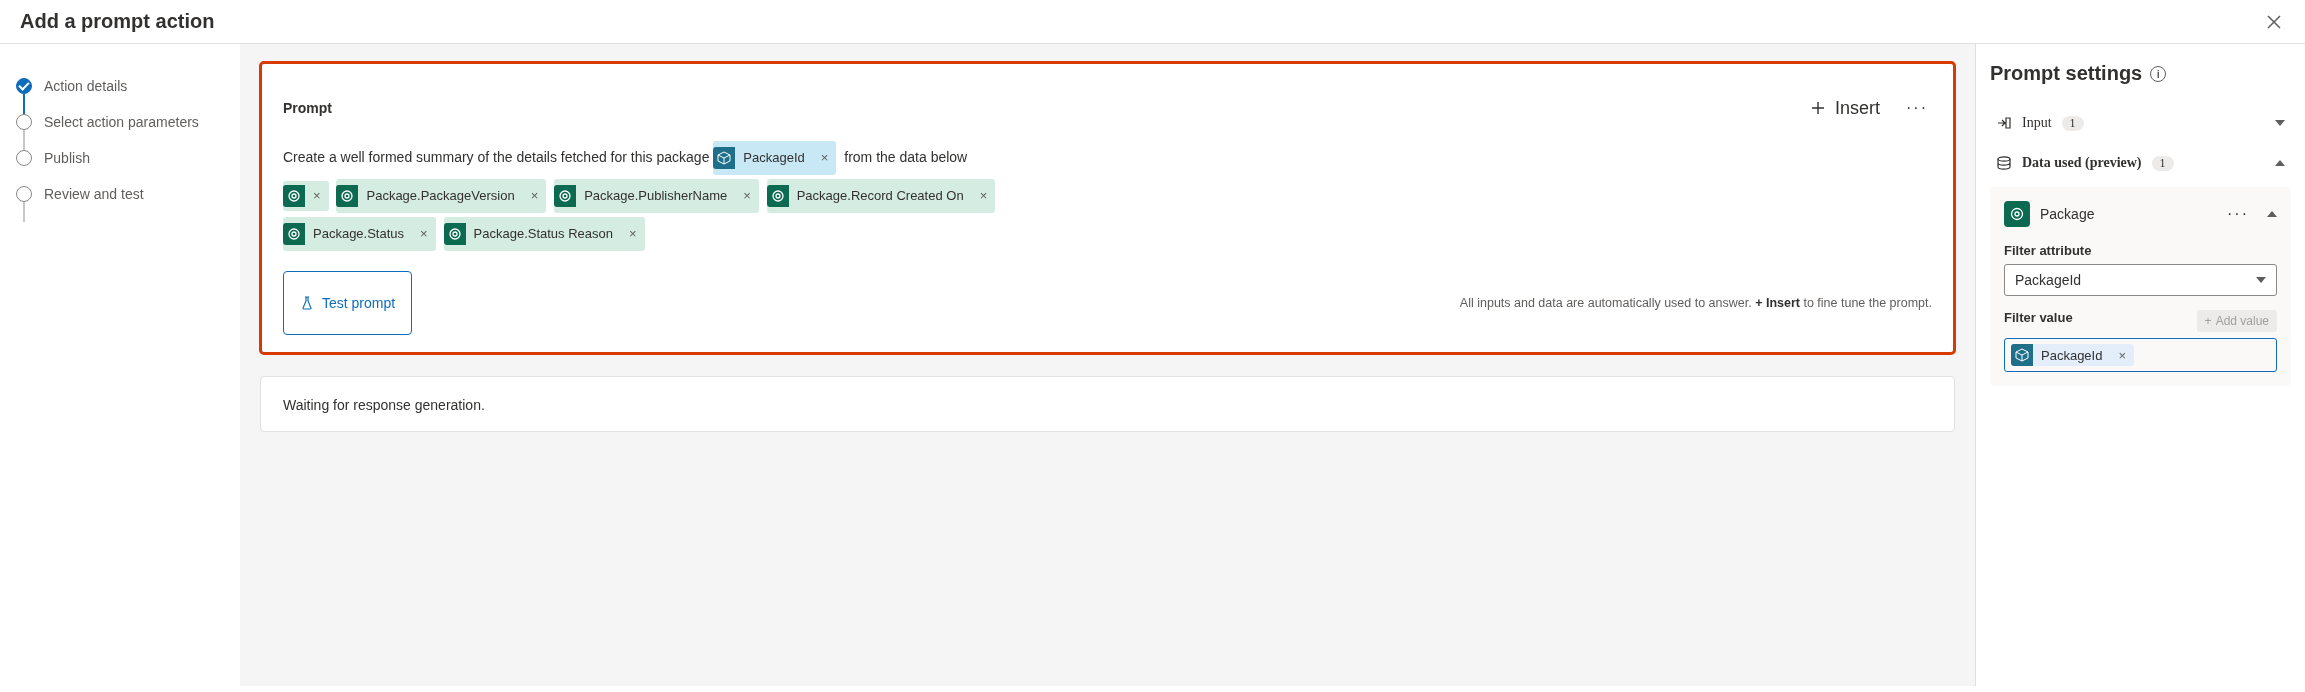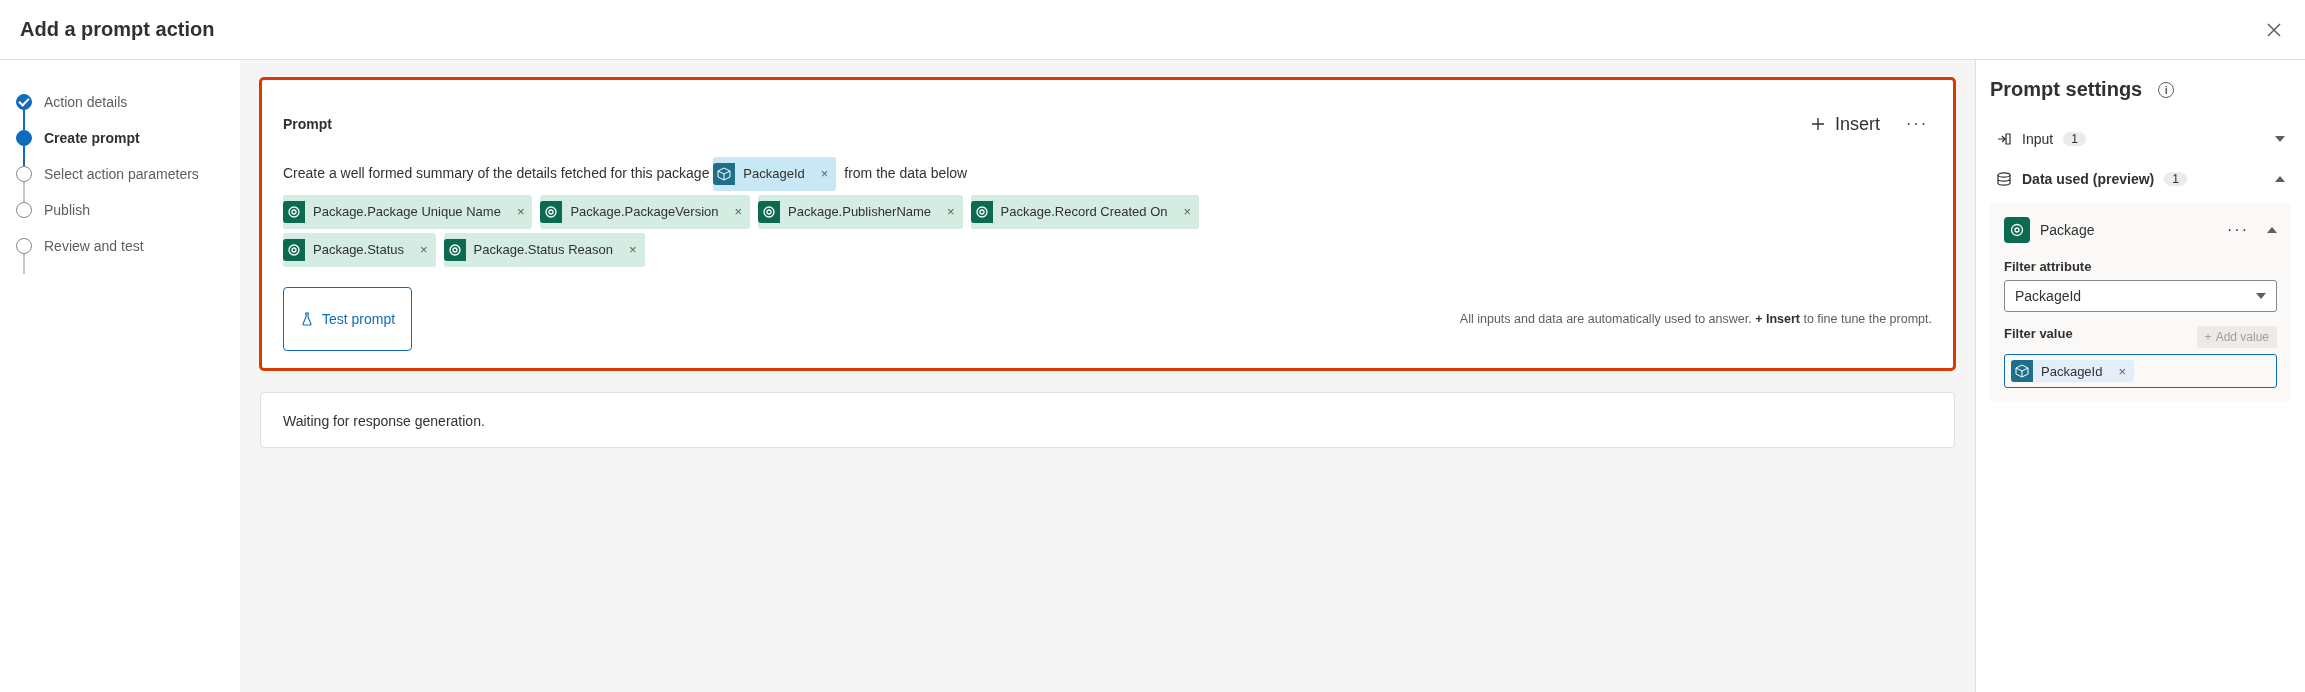--- a/index.html
+++ b/index.html
@@ -1,17 +1,17 @@
 <!DOCTYPE html>
 <html><head>
 <meta charset="utf-8">
 <style>
   * { box-sizing: border-box; margin: 0; padding: 0; }
   body { font-family: "Segoe UI", Arial, sans-serif; color: #323130; background: #fff; }
-  .header { display: flex; align-items: center; justify-content: space-between; padding: 18px 20px; border-bottom: 1px solid #e1dfdd; }
+  .header { display: flex; align-items: center; justify-content: space-between; padding: 10px 20px; border-bottom: 1px solid #e1dfdd; }
   .header h1 { font-size: 20px; font-weight: 600; }
   .close-btn { cursor: pointer; font-size: 18px; color: #605e5c; background: none; border: none; padding: 4px; }
   .layout { display: flex; height: calc(100vh - 50px); }
   
   .nav { width: 240px; padding: 24px 16px; border-right: 1px solid transparent; }
   .nav-item { display: flex; align-items: center; gap: 12px; padding: 10px 0; font-size: 14px; color: #605e5c; cursor: pointer; position: relative; }
   .nav-item .circle { width: 16px; height: 16px; border-radius: 50%; border: 1.5px solid #8a8886; background: #fff; position: relative; z-index: 2; }
   .nav-item.done .circle { background: #0f6cbd; border-color: #0f6cbd; }
   .nav-item.done .circle::after { content: ""; position: absolute; left: 4px; top: 1px; width: 4px; height: 8px; border: solid #fff; border-width: 0 2px 2px 0; transform: rotate(45deg); }
   .nav-item.active .circle { background: #0f6cbd; border-color: #0f6cbd; }
@@ -37,23 +37,23 @@
   .token.green .tok-icon { background: #0b6a4f; color: #fff; }
   .token.green { background: #d5ece3; }
   .card-foot { display: flex; align-items: center; justify-content: space-between; gap: 16px; }
   .test-btn { display: flex; align-items: center; gap: 8px; border: 1px solid #0f6cbd; color: #0f6cbd; background: #fff; padding: 23px 16px; border-radius: 4px; cursor: pointer; font-size: 14px; }
   .hint { font-size: 12.5px; color: #605e5c; text-align: right; }
   .hint b { font-weight: 600; color: #323130; }
   .expand-btn { background: none; border: none; cursor: pointer; color: #605e5c; }
   .response-body { font-size: 14px; color: #323130; margin-top: 2px; }
   
   .panel { width: 330px; border-left: 1px solid #e1dfdd; padding: 18px 14px; }
-  .panel-title { font-size: 20px; font-weight: 600; display: flex; align-items: center; gap: 16px; margin-bottom: 18px; }
+  .panel-title { font-size: 20px; font-weight: 600; display: flex; align-items: center; gap: 8px; margin-bottom: 18px; }
   .info-icon { width: 16px; height: 16px; border: 1.3px solid #605e5c; border-radius: 50%; display: inline-flex; align-items: center; justify-content: center; font-size: 11px; color: #605e5c; }
-  .section-head { display: flex; align-items: center; justify-content: space-between; padding: 12px 6px; cursor: pointer; }
+  .section-head { display: flex; align-items: center; justify-content: space-between; padding: 12px 6px; cursor: pointer; font-family: Liberation Serif, serif; }
   .section-head .left { display: flex; align-items: center; gap: 10px; font-size: 14px; }
   .badge { background: #edebe9; border-radius: 10px; padding: 0 8px; font-size: 12px; min-width: 20px; text-align: center; }
   .section-body { background: #faf9f8; border-radius: 4px; padding: 14px 14px; margin-top: 4px; }
   .pkg-head { display: flex; align-items: center; justify-content: space-between; margin-bottom: 16px; }
   .pkg-head .left { display: flex; align-items: center; gap: 10px; font-size: 14px; }
   .pkg-icon { width: 26px; height: 26px; background: #0b6a4f; border-radius: 4px; display: inline-flex; align-items: center; justify-content: center; color: #fff; }
   .field-label { font-size: 13px; font-weight: 600; margin-bottom: 6px; }
   .field-row { display: flex; align-items: flex-start; justify-content: space-between; margin-bottom: 6px; }
   .select { width: 100%; border: 1px solid #8a8886; border-radius: 3px; padding: 7px 10px; font-size: 14px; display: flex; align-items: center; justify-content: space-between; cursor: pointer; background: #fff; margin-bottom: 14px; }
   .add-value { font-size: 12px; color: #a19f9d; background: #edebe9; border: none; border-radius: 3px; padding: 4px 8px; cursor: not-allowed; display: flex; align-items: center; gap: 4px;}
@@ -80,25 +80,20 @@
 </div>
 
 <div class="layout">
 
   <nav class="nav">
     <div class="nav-item done">
       <span class="circle"></span>
       <span>Action details</span>
       <span class="nav-line"></span>
     </div>
-    <div class="nav-item active">
-      <span class="circle"></span>
-      <span>Create prompt</span>
-      <span class="nav-line"></span>
-    </div>
     <div class="nav-item">
       <span class="circle"></span>
       <span>Select action parameters</span>
       <span class="nav-line"></span>
     </div>
     <div class="nav-item">
       <span class="circle"></span>
       <span>Publish</span>
     </div>
     <div class="nav-item">
@@ -137,21 +132,20 @@
         </span>
         <span>from the data below</span>
         <br>
         <span class="token green">
           <span class="tok-icon">
               <svg width="14" height="14" viewBox="0 0 14 14">
                 <circle cx="7" cy="7" r="5" stroke="#fff" stroke-width="1.3" fill="none"></circle>
                 <circle cx="7" cy="7" r="2" stroke="#fff" stroke-width="1.3" fill="none"></circle>
               </svg>
             </span>
-          <span class="tok-label">Package.Package Unique Name</span>
           <span class="tok-x">×</span>
         </span>
         <span class="token green">
           <span class="tok-icon">
               <svg width="14" height="14" viewBox="0 0 14 14">
                 <circle cx="7" cy="7" r="5" stroke="#fff" stroke-width="1.3" fill="none"></circle>
                 <circle cx="7" cy="7" r="2" stroke="#fff" stroke-width="1.3" fill="none"></circle>
               </svg>
             </span>
           <span class="tok-label">Package.PackageVersion</span>

